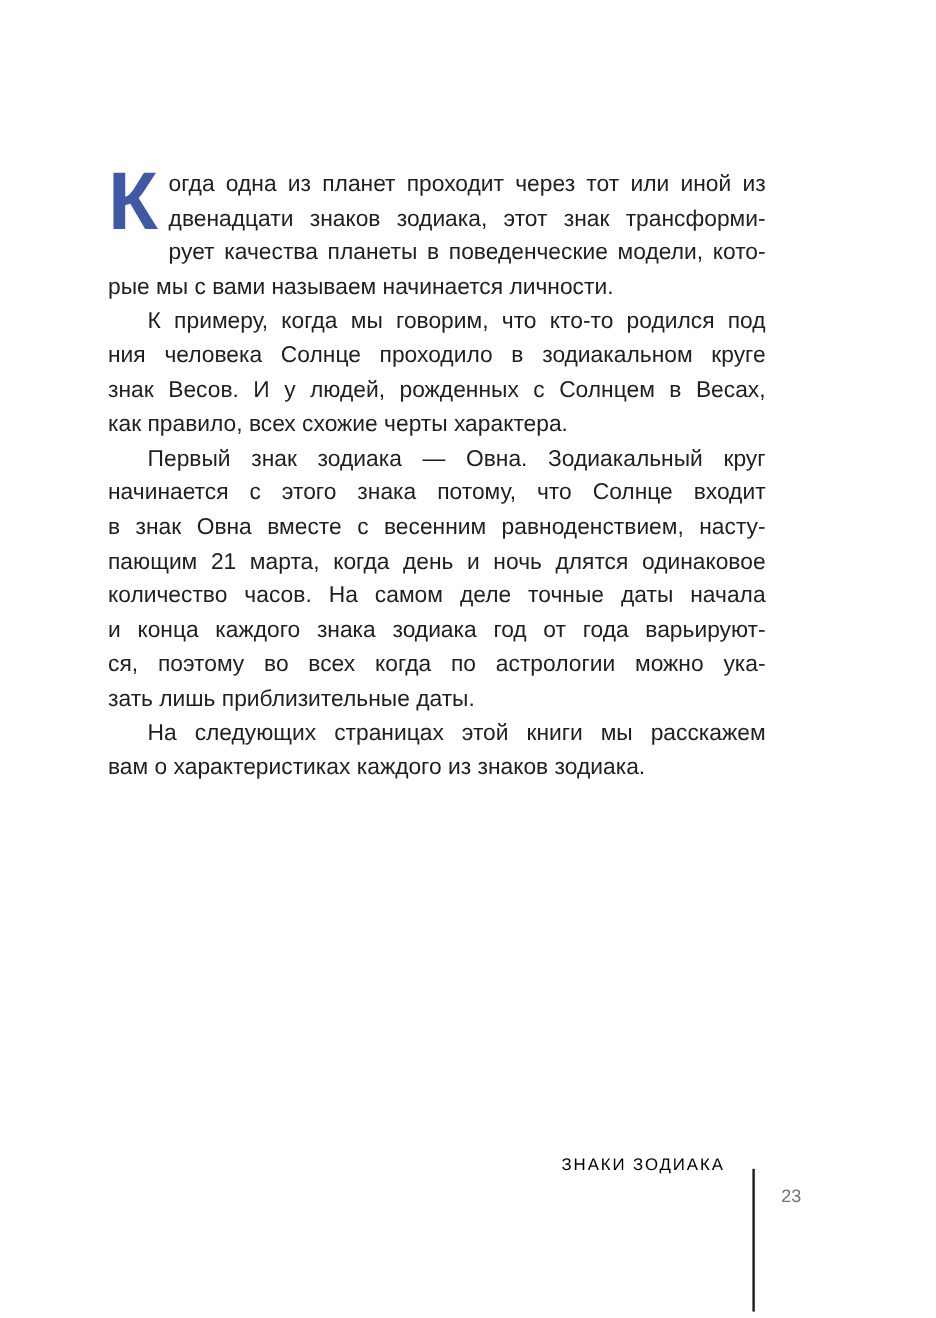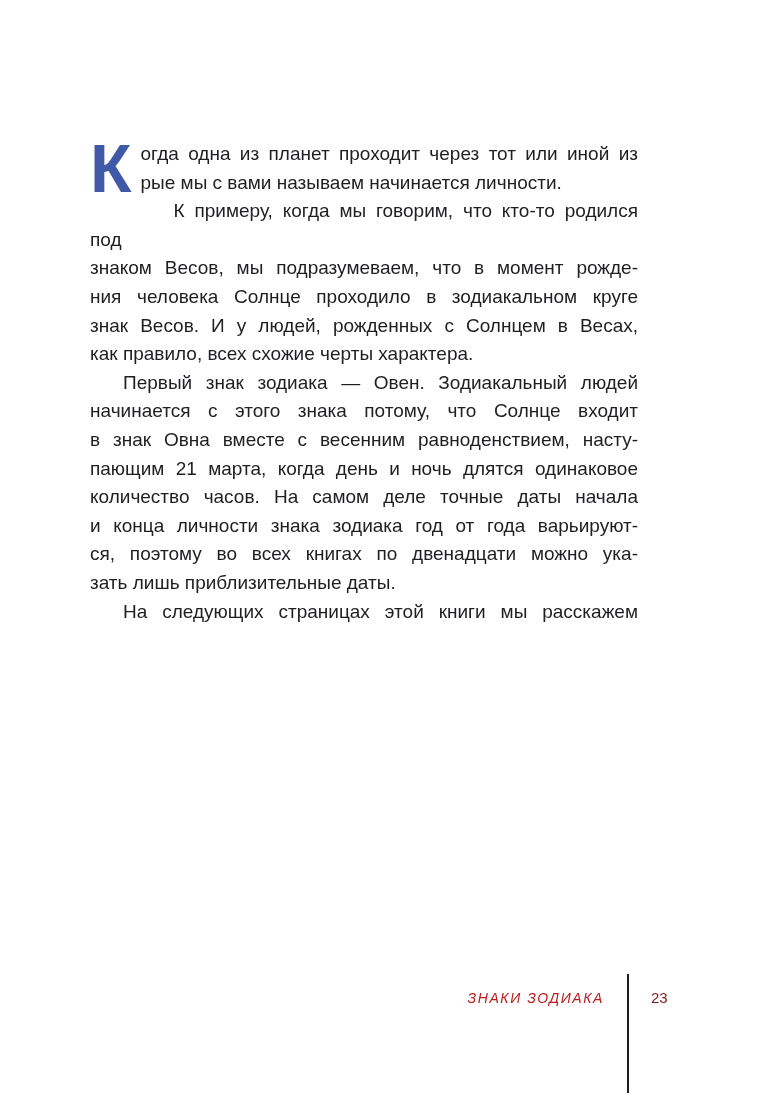--- a/index.html
+++ b/index.html
@@ -35,73 +35,74 @@
     font-size: 68px;
     line-height: 55px;
     height: 57px;
     margin: 1px 9px 0 0;
     color: #4059a6;
     font-weight: bold;
   }
 
   .running-title {
     position: absolute;
-    top: 990px;
+    top: 962px;
     right: 176px;
     font-size: 14px;
     letter-spacing: 1.6px;
-    color: #b91c1c;
+    color: #000000;
     white-space: nowrap;
-    font-style: italic;
   }
   .footer-divider {
     position: absolute;
     left: 627px;
     top: 974px;
     width: 2px;
     height: 119px;
     background: #1c1c1f;
   }
   .page-number {
     position: absolute;
     left: 651px;
     top: 989px;
     font-size: 15px;
-    color: #7f1d1d;
+    color: #737373;
   }
 </style>
 </head>
 <body>
 
 <div class="page">
   <div class="text-block" id="text-block">
       <div class="para">
         <span class="drop-cap">К</span>
         <div class="line">огда одна из планет проходит через тот или иной из</div>
+        <div class="line">двенадцати знаков зодиака, этот знак трансформи-</div>
+        <div class="line">рует качества планеты в поведенческие модели, кото-</div>
         <div class="line last">рые мы с вами называем начинается личности.</div>
       </div>
       <div class="para">
         <div class="line indent">К примеру, когда мы говорим, что кто-то родился под</div>
-        <div class="line">знаком Весов, мы подразумеваем, что в момент рожде-</div>
         <div class="line">ния человека Солнце проходило в зодиакальном круге</div>
         <div class="line">знак Весов. И у людей, рожденных с Солнцем в Весах,</div>
         <div class="line last">как правило, всех схожие черты характера.</div>
       </div>
       <div class="para">
-        <div class="line indent">Первый знак зодиака — Овен. Зодиакальный людей</div>
+        <div class="line indent">Первый знак зодиака — Овна. Зодиакальный круг</div>
         <div class="line">начинается с этого знака потому, что Солнце входит</div>
         <div class="line">в знак Овна вместе с весенним равноденствием, насту-</div>
         <div class="line">пающим 21 марта, когда день и ночь длятся одинаковое</div>
         <div class="line">количество часов. На самом деле точные даты начала</div>
-        <div class="line">и конца личности знака зодиака год от года варьируют-</div>
-        <div class="line">ся, поэтому во всех книгах по двенадцати можно ука-</div>
+        <div class="line">и конца каждого знака зодиака год от года варьируют-</div>
+        <div class="line">ся, поэтому во всех когда по астрологии можно ука-</div>
         <div class="line last">зать лишь приблизительные даты.</div>
       </div>
       <div class="para">
         <div class="line indent">На следующих страницах этой книги мы расскажем</div>
+        <div class="line last">вам о характеристиках каждого из знаков зодиака.</div>
       </div>
     </div>
 
   <div class="running-title">ЗНАКИ ЗОДИАКА</div>
 
   <div class="footer-divider"></div>
 
   <div class="page-number">23</div>
 </div>
 

